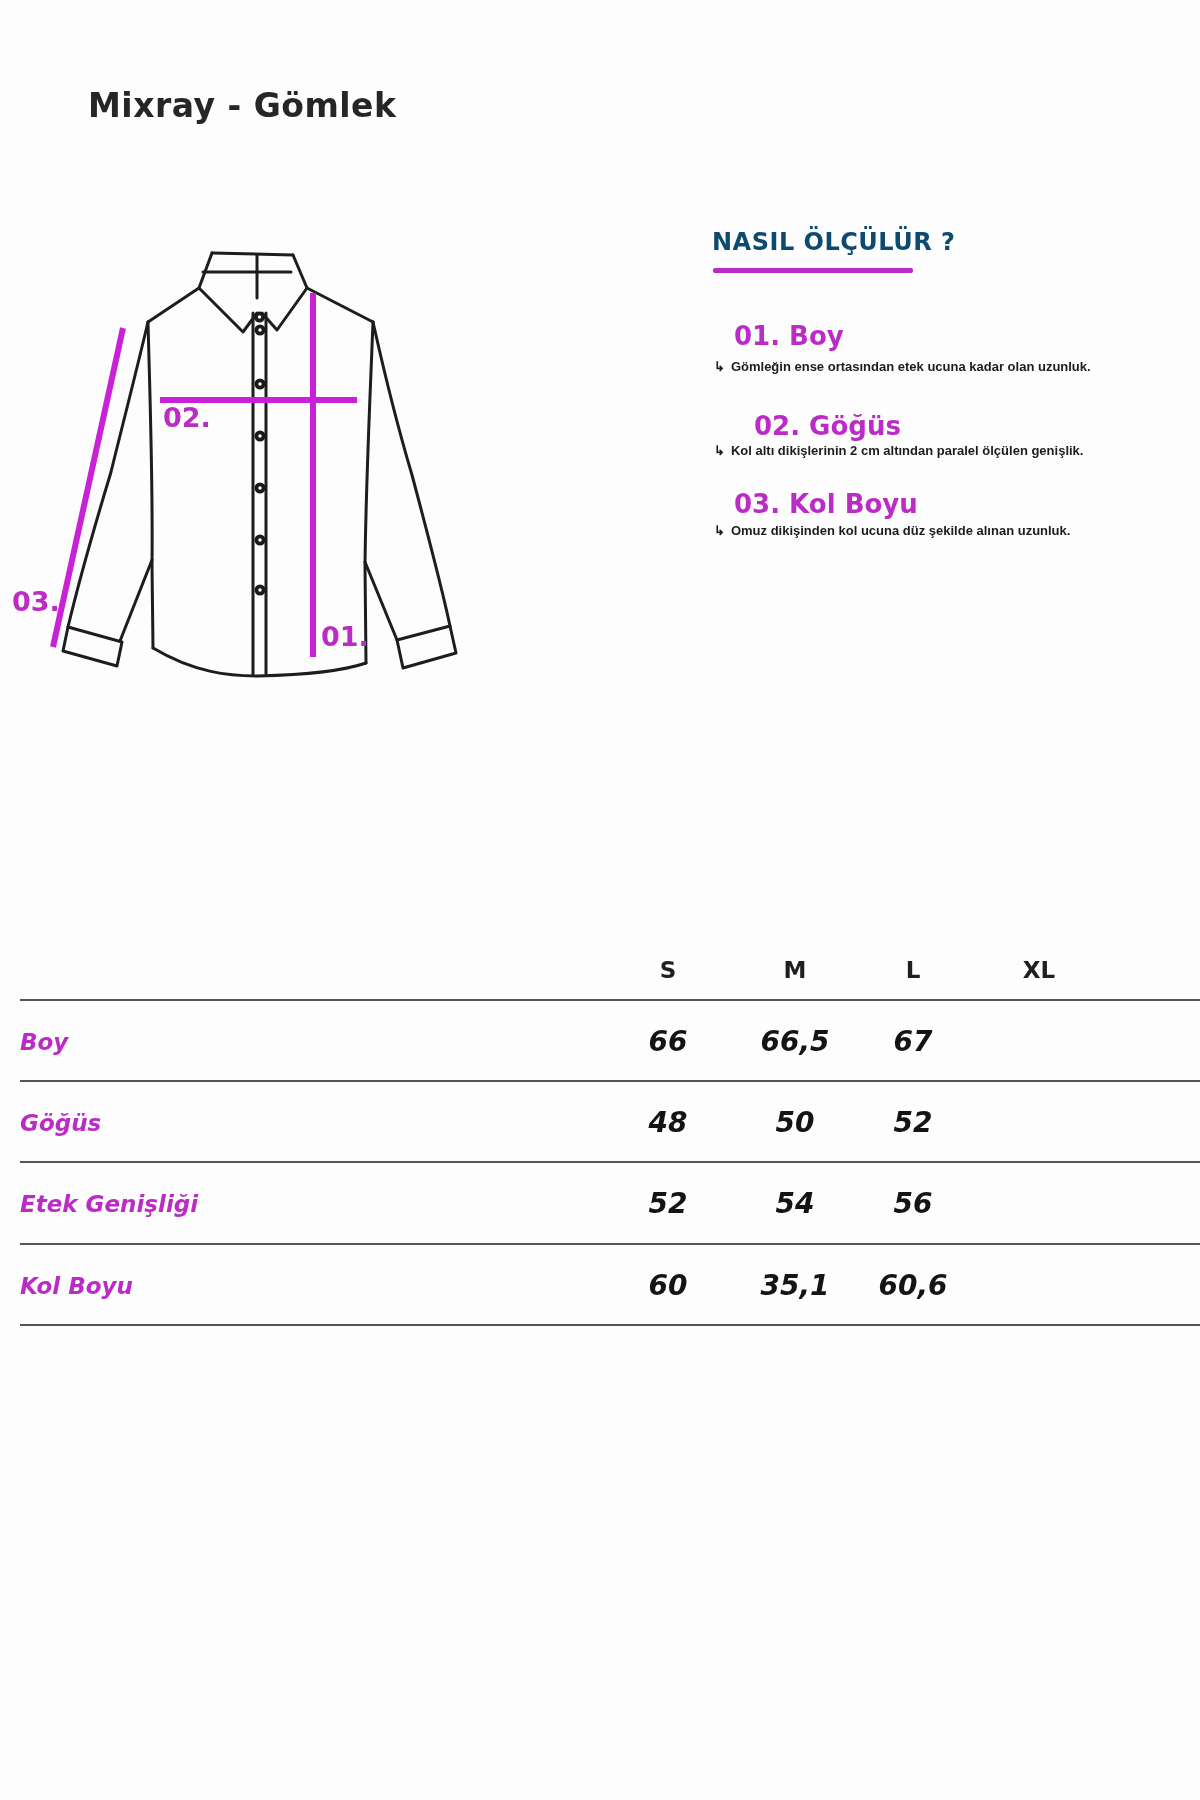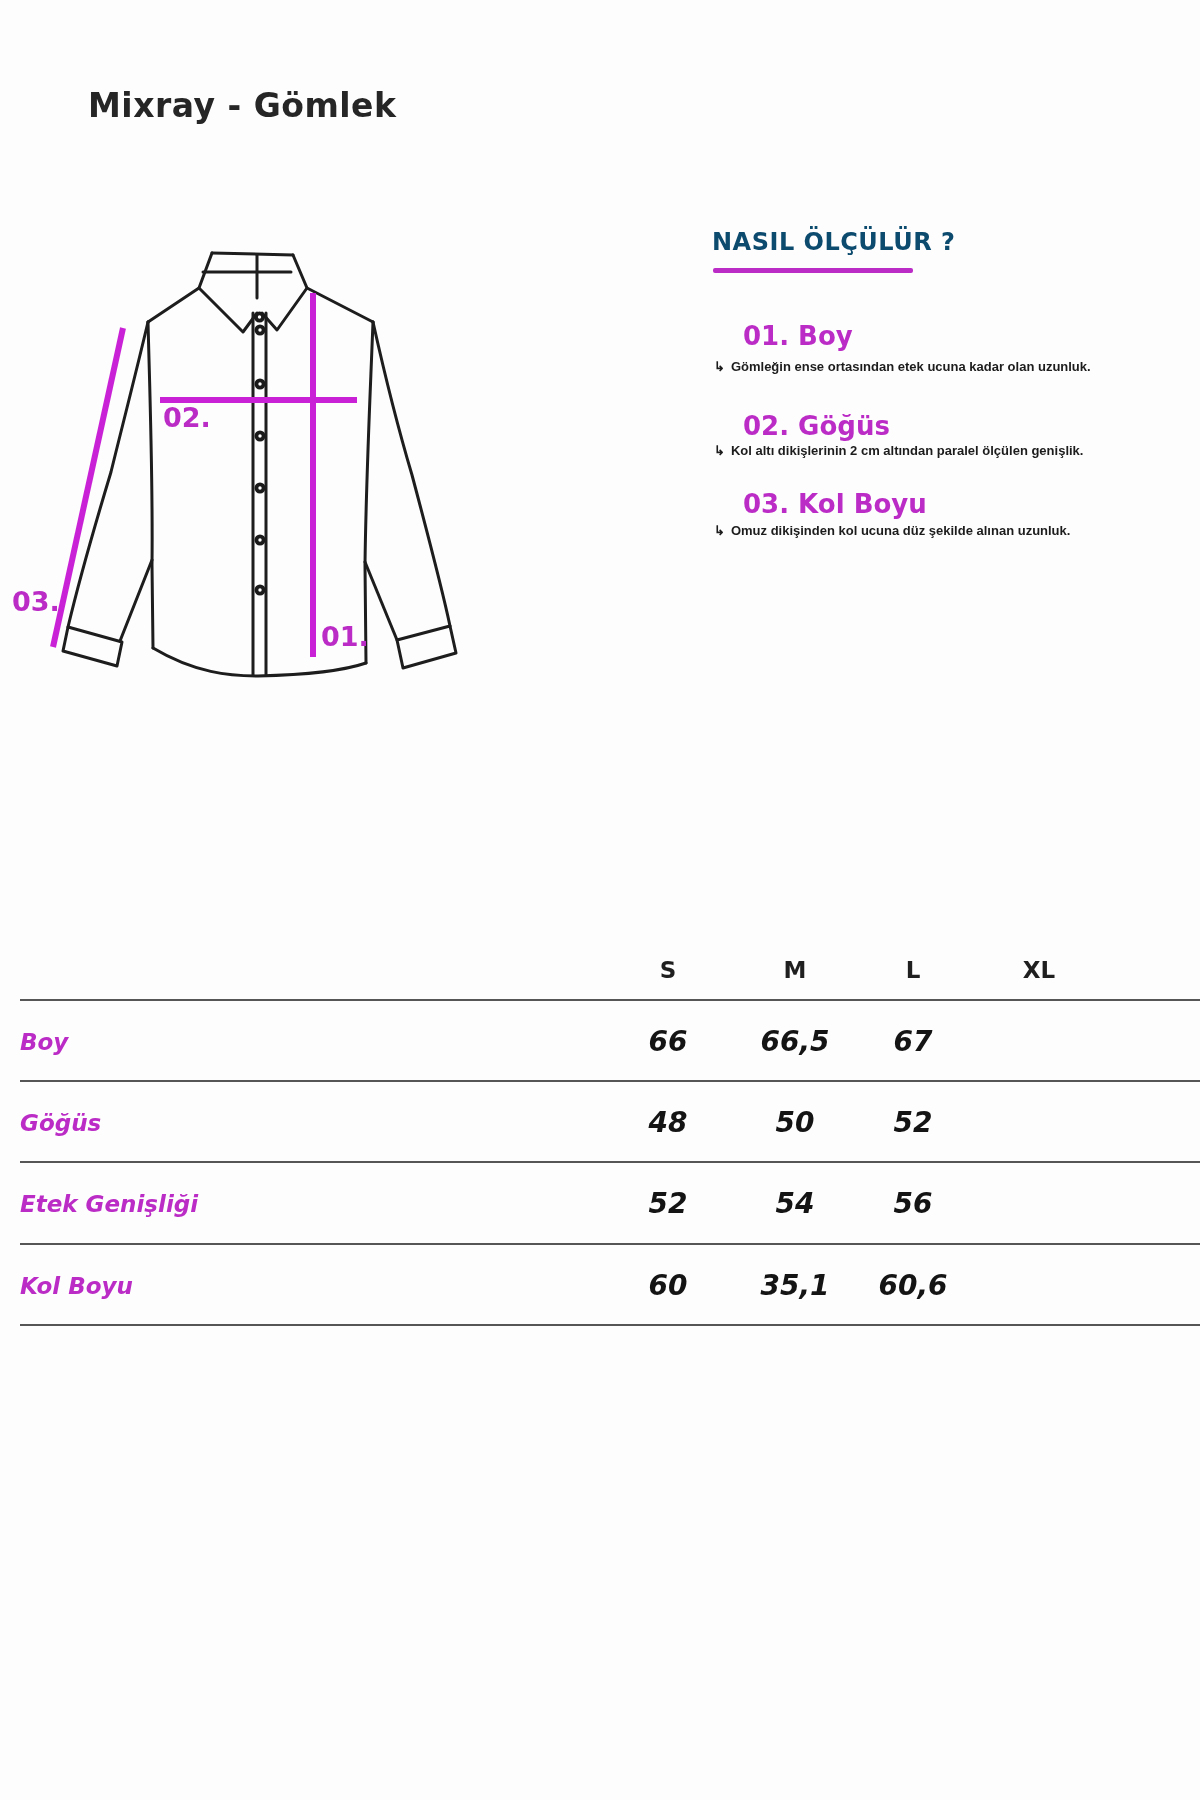--- a/index.html
+++ b/index.html
@@ -20,30 +20,30 @@
   .howto{position:absolute;left:712px;top:228px;width:492px;height:330px;}
   .howto-heading{
     position:absolute;left:0;top:0;margin:0;
     font-size:24px;font-weight:bold;letter-spacing:.5px;color:#0c4a6e;
   }
   .howto-underline{
     position:absolute;left:1px;top:40px;width:200px;height:5px;
     background:#bb2cc6;border-radius:2px;
   }
   .howto-item-title{
-    position:absolute;left:31px;margin:0;
+    position:absolute;left:22px;margin:0;
     font-size:26px;font-weight:bold;color:#bb2cc6;text-align:right;
   }
   .howto-item-desc{
     position:absolute;left:2px;margin:0;white-space:nowrap;
     font-family:"Liberation Sans",sans-serif;
     font-size:13px;font-weight:700;color:#1c1c1c;
   }
   .it0-title{top:93px;} .it0-desc{top:131px;}
-  .it1-title{top:183px;} .it1-desc{top:215px;}
+  .it1-title{top:183px;margin-left:20px;} .it1-desc{top:215px;}
   .it2-title{top:261px;} .it2-desc{top:295px;}
   .arrow-glyph{font-weight:bold;margin-right:6px;}
   
   .size-table{position:absolute;left:20px;top:940px;width:1180px;}
   .t-header{position:relative;height:59px;}
   .t-row{position:relative;height:79px;border-top:2px solid #565656;font-style:italic;}
   .t-row.r3{height:80px;}
   .t-end{height:0;border-top:2px solid #565656;}
   .t-cell{
     position:absolute;top:50%;transform:translateY(-50%);

